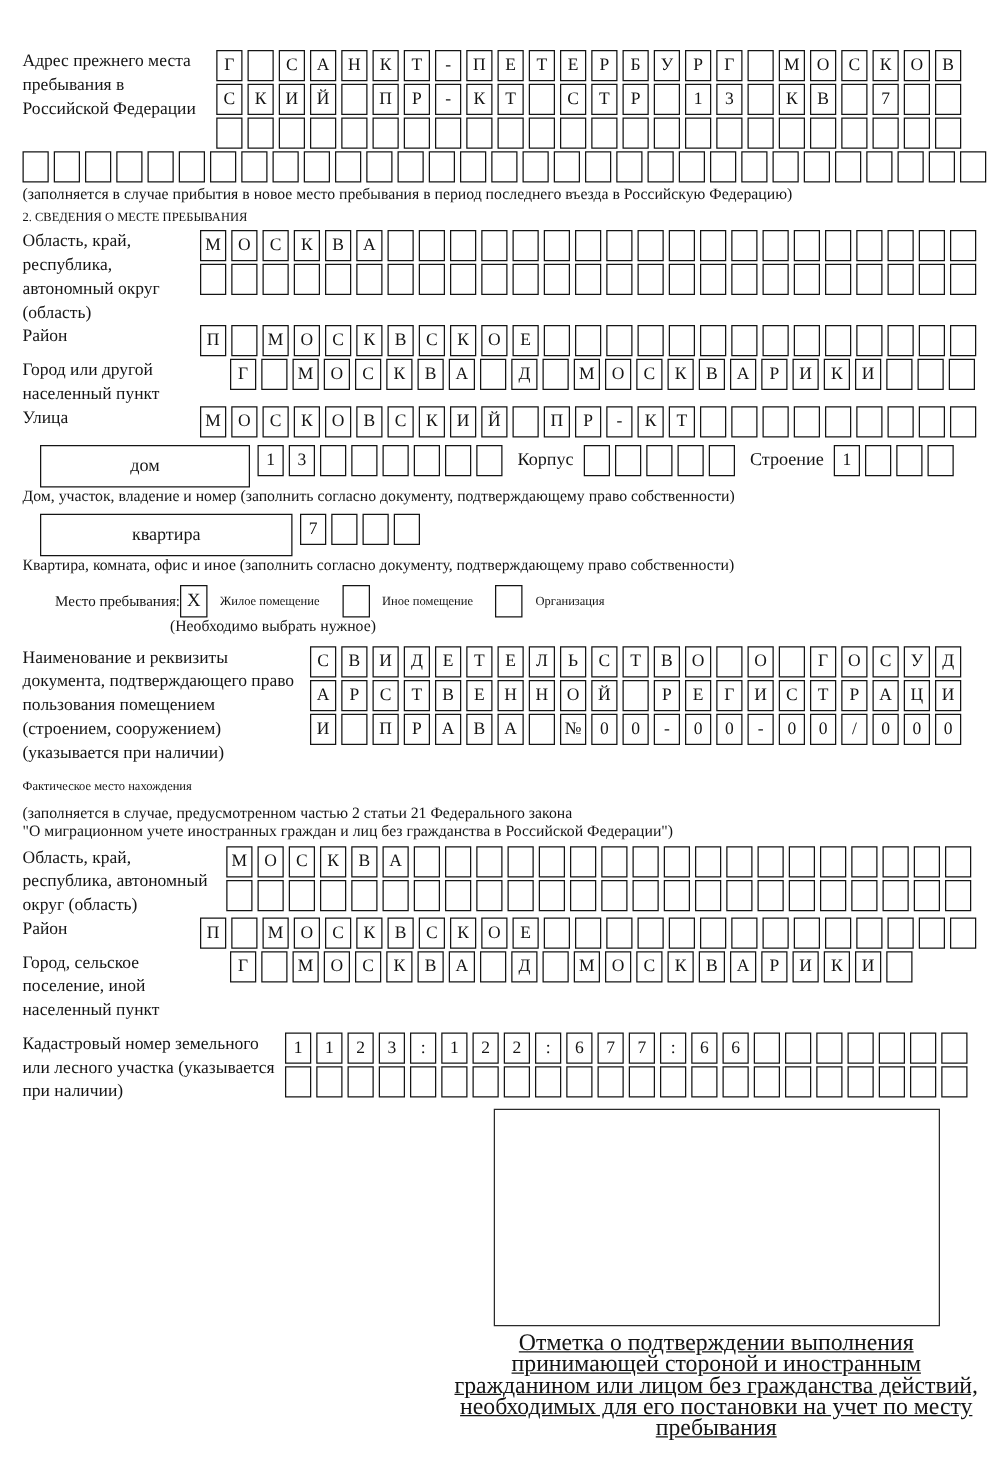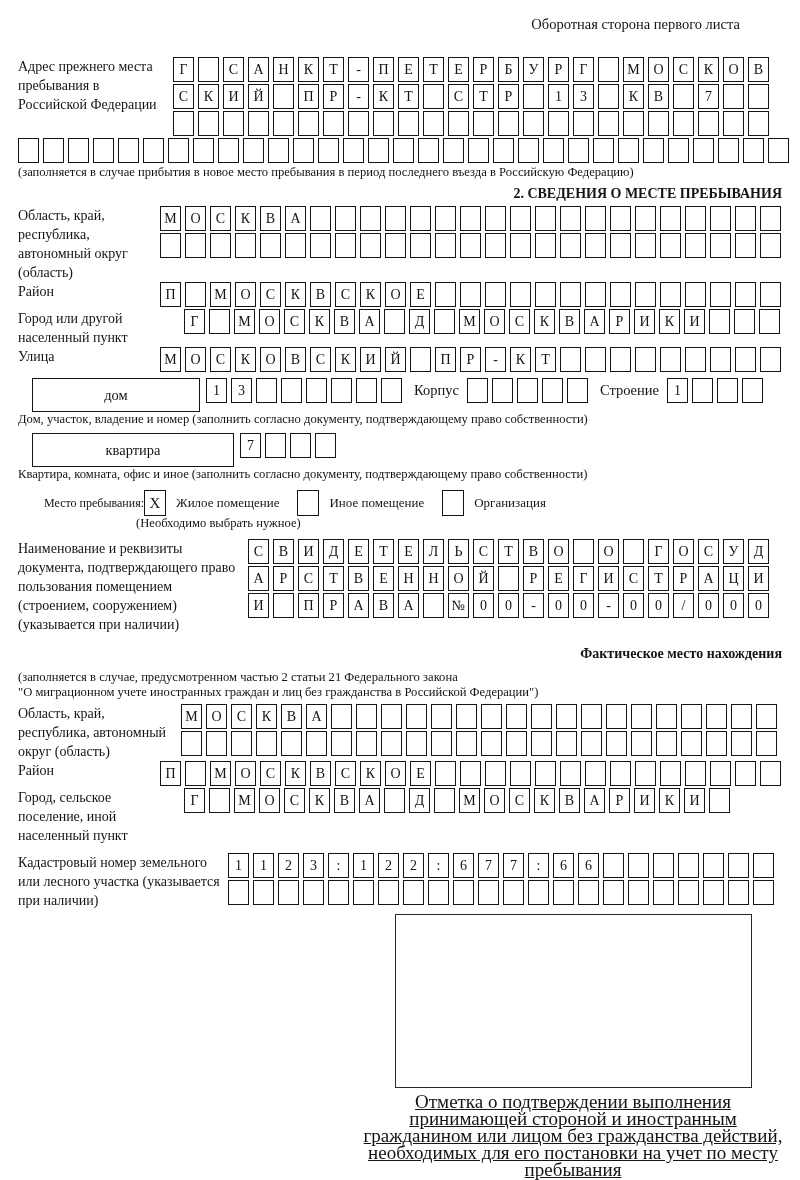--- a/index.html
+++ b/index.html
@@ -24,45 +24,44 @@
     border:1.6px solid #141414; margin-right:4px;
     display:flex; align-items:center; justify-content:center;
     font-size:14px; background:#fff;
   }
   .widebox {
     box-sizing:border-box; height:34px; border:1.6px solid #141414;
     display:flex; align-items:center; justify-content:center;
     font-size:14.5px; flex-shrink:0;
   }
   .note { font-size:12.6px; text-align:left; }
-  .sec-title { font-size:14px; font-weight:bold; text-align:right; }
+  .sec-title { font-size:10px; font-weight:normal; text-align:left; }
   .inline-label { font-size:14.5px; line-height:25px; margin:0 8px; flex-shrink:0; }
   .stayrow { display:flex; align-items:center; margin-left:26px; }
   .stayrow .flabel-inline { font-size:12px; }
   .checkbox {
     box-sizing:border-box; width:22px; height:26px; border:1.6px solid #141414;
     display:inline-flex; align-items:center; justify-content:center;
     font-size:15px; flex-shrink:0;
   }
-  .opt-label { font-size:13px; margin:0 18px 0 10px; }
+  .opt-label { font-size:10px; margin:0 18px 0 10px; }
   .stamp-box {
     box-sizing:border-box; width:357px; height:174px;
     border:1.8px solid #2a2a2a; margin-left:377px; background:#fff;
   }
   .stamp-note { width:420px; margin-left:345px; text-align:center; font-size:19px; line-height:17px; margin-top:5px;text-decoration:underline; } .mt4{margin-top:4px;} .mt6{margin-top:6px;} .mt8{margin-top:8px;}
   .mt12{margin-top:12px;} .mt24{margin-top:24px;}
   .ml6{margin-left:6px;}
   .houserow{ margin-left:14px; }
 </style>
 </head>
 <body>
 
 <div class="page">
 
-  <div class="header-note">Оборотная сторона первого листа</div>
 
   <div class="frow mt24">
     <div class="flabel w155">Адрес прежнего места пребывания в Российской Федерации</div>
     <div>
       <div class="cellrow">
           <span class="cell">Г</span>
           <span class="cell"></span>
           <span class="cell">С</span>
           <span class="cell">А</span>
           <span class="cell">Н</span>

